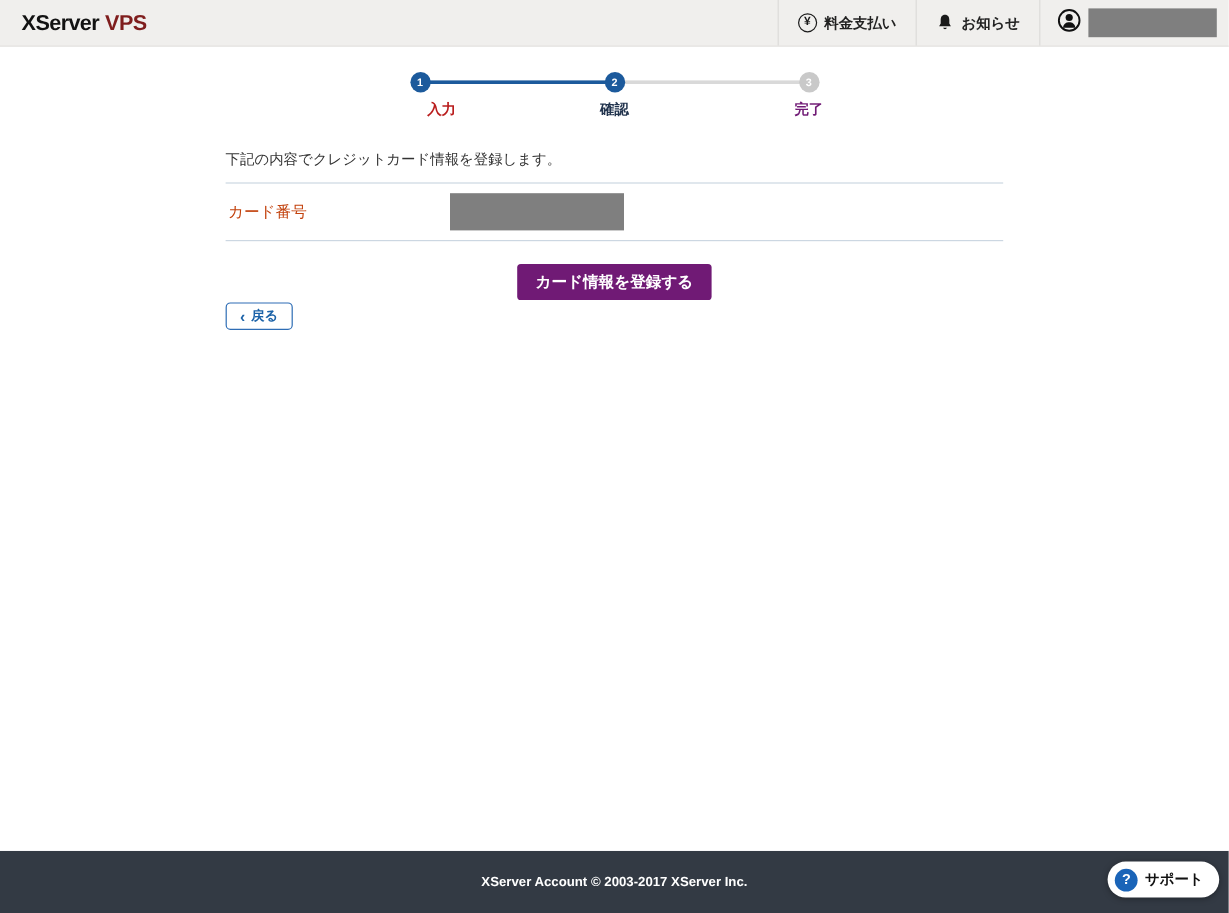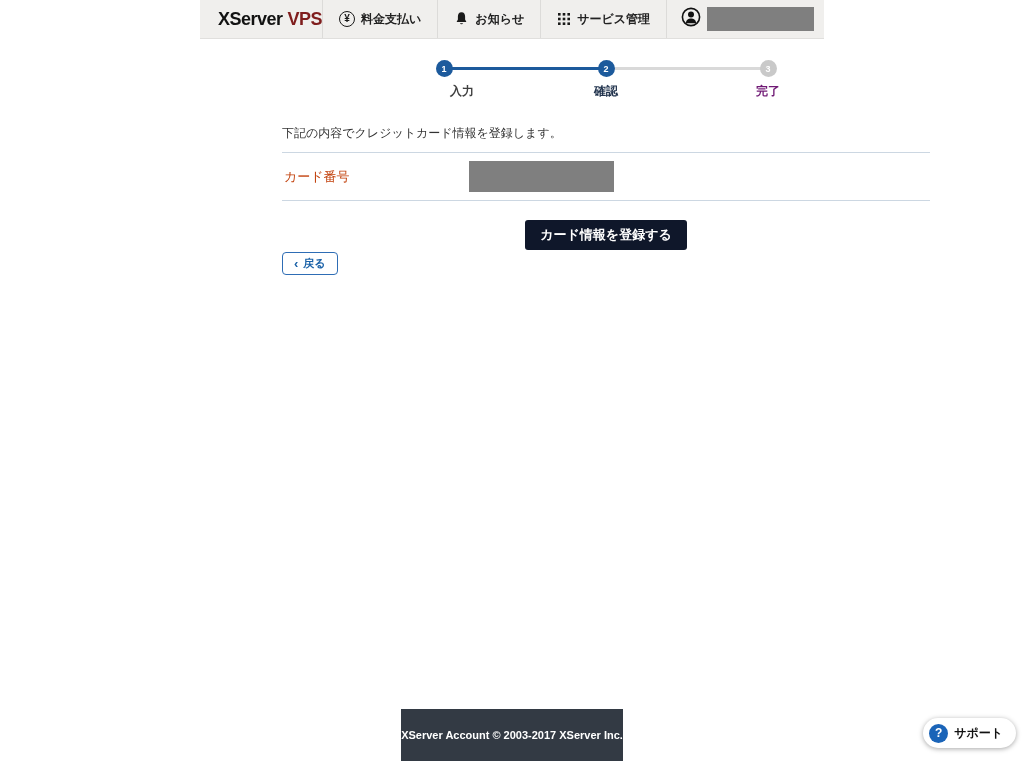--- a/index.html
+++ b/index.html
@@ -1,18 +1,18 @@
 <!DOCTYPE html>
 <html><head>
 <meta charset="utf-8">
 <style>
   * { margin:0; padding:0; box-sizing:border-box; }
   html,body { width:1024px; height:761px; }
   body { font-family:"Liberation Sans","DejaVu Sans",sans-serif; background:#fff; }
-  .page { width:1024px; height:761px; display:flex; flex-direction:column; overflow:hidden; background:#fff; position:relative;align-items:center; }
+  .page { width:1024px; height:761px; display:flex; flex-direction:column; overflow:hidden; background:#fff; position:relative; }
 
   
   .header { height:39px; background:#f0efed; border-bottom:1px solid #e0dfdd; display:flex; align-items:stretch; flex:0 0 39px; }
   .logo { display:flex; align-items:center; padding-left:18px; flex:1; }
   .logo-brand { font-size:18px; font-weight:800; color:#121212; letter-spacing:-0.5px; }
   .logo-product { font-size:18px; font-weight:800; color:#7f1d1d; margin-left:5px; letter-spacing:-0.5px; }
   .nav { display:flex; align-items:stretch; }
   .nav-item { display:flex; align-items:center; gap:6px; padding:0 16px; border-left:1px solid #dcdbd9; font-size:12px; font-weight:bold; color:#222; cursor:pointer; }
   .nav-item svg { display:block; }
   .yen-circle { width:16px; height:16px; border:1.4px solid #1a1a1a; border-radius:50%; display:flex; align-items:center; justify-content:center; font-size:10px; font-weight:bold; color:#1a1a1a; line-height:1; }
@@ -28,35 +28,35 @@
   .steps { position:relative; height:44px; margin-top:21px; }
   .steps .track { position:absolute; top:7px; height:3px; }
   .track-done { left:25%; width:25%; background:#1c5a9c; }
   .track-todo { left:50%; width:25%; background:#d9d9d9; height:2px; top:8px; }
   .step-node { position:absolute; top:0; transform:translateX(-50%); display:flex; flex-direction:column; align-items:center; }
   .step-1 { left:25%; } .step-2 { left:50%; } .step-3 { left:75%; }
   .step-circle { width:17px; height:17px; border-radius:50%; display:flex; align-items:center; justify-content:center; font-size:9px; font-weight:bold; color:#fff; z-index:2; }
   .step-done .step-circle, .step-current .step-circle { background:#1c5a9c; }
   .step-upcoming .step-circle { background:#c9c9c9; }
   .step-label { margin-top:6px; font-size:12px; font-weight:bold; white-space:nowrap; }
-  .step-done .step-label { color:#404040;margin-left:36px; }
+  .step-done .step-label { color:#b91c1c;margin-left:36px; }
   .step-current .step-label { color:#22344e; }
   .step-upcoming .step-label { color:#701a75; }
 
   .lead-text { margin-top:21px; font-size:12px; color:#333; }
 
   
   .form-table { margin-top:10px; border-top:1px solid #ccd7e2; border-bottom:1px solid #ccd7e2; }
   .form-row { display:flex; align-items:center; min-height:47px; padding:8px 0; }
   .form-label { width:187px; font-size:13px; font-weight:normal; color:#c2410c; padding-left:2px; }
   .redact-value { width:145px; height:31px; background:#7f7f7f; }
 
   
   .submit-row { margin-top:19px; text-align:center; }
-  .submit-btn { display:inline-block; width:162px; height:30px; background:#0f172a; color:#fff; border:none; border-radius:3px; font-size:13px; font-weight:bold; font-family:inherit; cursor:pointer; line-height:30px; }
+  .submit-btn { display:inline-block; width:162px; height:30px; background:#701a75; color:#fff; border:none; border-radius:3px; font-size:13px; font-weight:bold; font-family:inherit; cursor:pointer; line-height:30px; }
   .back-row { margin-top:2px; }
   .back-btn { display:inline-flex; align-items:center; gap:5px; height:23px; padding:0 11px; background:#fff; border:1px solid #2e6db5; border-radius:4px; color:#1b62a8; font-size:11px; font-weight:bold; font-family:inherit; cursor:pointer; }
   .back-chevron { font-size:13px; line-height:1; }
 
   
   .footer { flex:0 0 52px; background:#333a44; display:flex; align-items:center; justify-content:center; }
   .footer-text { color:#fff; font-size:11px; font-weight:bold; }
 
   
   .support-pill { position:absolute; right:8px; bottom:13px; background:#fff; border-radius:16px; height:30px; display:flex; align-items:center; gap:6px; padding:0 13px 0 6px; box-shadow:0 1px 5px rgba(0,0,0,0.35); cursor:pointer; }
@@ -79,36 +79,20 @@
         <span>料金支払い</span>
       </div>
       <div class="nav-item">
         <span>
           <svg width="15" height="16" viewBox="0 0 15 16">
               <path d="M7.5 1.2 C4.9 1.2 3.9 3.2 3.9 5.6 L3.9 8.6 L2.6 10.9 L12.4 10.9 L11.1 8.6 L11.1 5.6 C11.1 3.2 10.1 1.2 7.5 1.2 Z" fill="#1a1a1a"></path>
               <path d="M5.9 12.2 A1.7 1.7 0 0 0 9.1 12.2 Z" fill="#1a1a1a"></path>
             </svg>
         </span>
         <span>お知らせ</span>
-      </div>
-      <div class="nav-item">
-        <span>
-          <svg width="14" height="14" viewBox="0 0 14 14">
-            <rect x="1" y="1" width="2.6" height="2.6" fill="#1a1a1a"></rect>
-              <rect x="5.7" y="1" width="2.6" height="2.6" fill="#1a1a1a"></rect>
-              <rect x="10.4" y="1" width="2.6" height="2.6" fill="#1a1a1a"></rect>
-            <rect x="1" y="5.7" width="2.6" height="2.6" fill="#1a1a1a"></rect>
-              <rect x="5.7" y="5.7" width="2.6" height="2.6" fill="#1a1a1a"></rect>
-              <rect x="10.4" y="5.7" width="2.6" height="2.6" fill="#1a1a1a"></rect>
-            <rect x="1" y="10.4" width="2.6" height="2.6" fill="#1a1a1a"></rect>
-              <rect x="5.7" y="10.4" width="2.6" height="2.6" fill="#1a1a1a"></rect>
-              <rect x="10.4" y="10.4" width="2.6" height="2.6" fill="#1a1a1a"></rect>
-          </svg>
-        </span>
-        <span>サービス管理</span>
       </div>
       <div class="account">
         <span>
           <svg width="20" height="20" viewBox="0 0 20 20">
             <circle cx="10" cy="10" r="8.6" fill="none" stroke="#111" stroke-width="1.6"></circle>
             <circle cx="10" cy="7.6" r="3" fill="#111"></circle>
             <path d="M4.8 16.2 C5.4 12.6 7.5 11.6 10 11.6 C12.5 11.6 14.6 12.6 15.2 16.2 Z" fill="#111"></path>
           </svg>
         </span>
         <span class="redact-name"></span>

